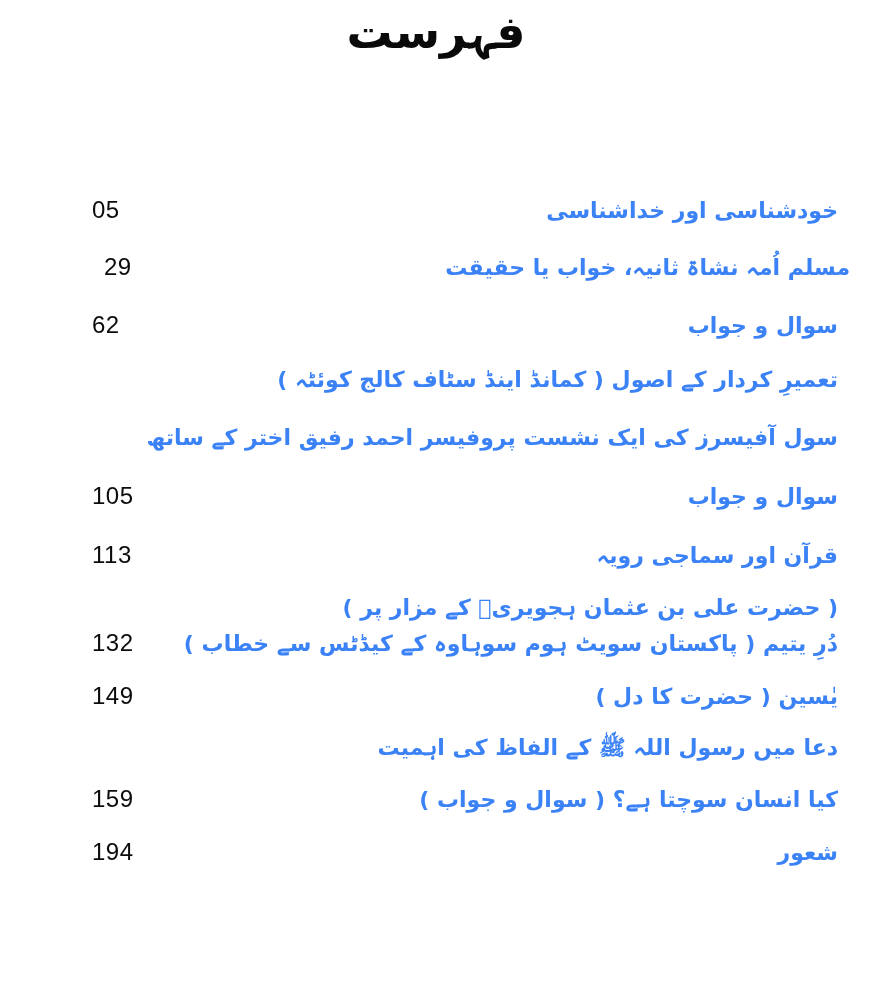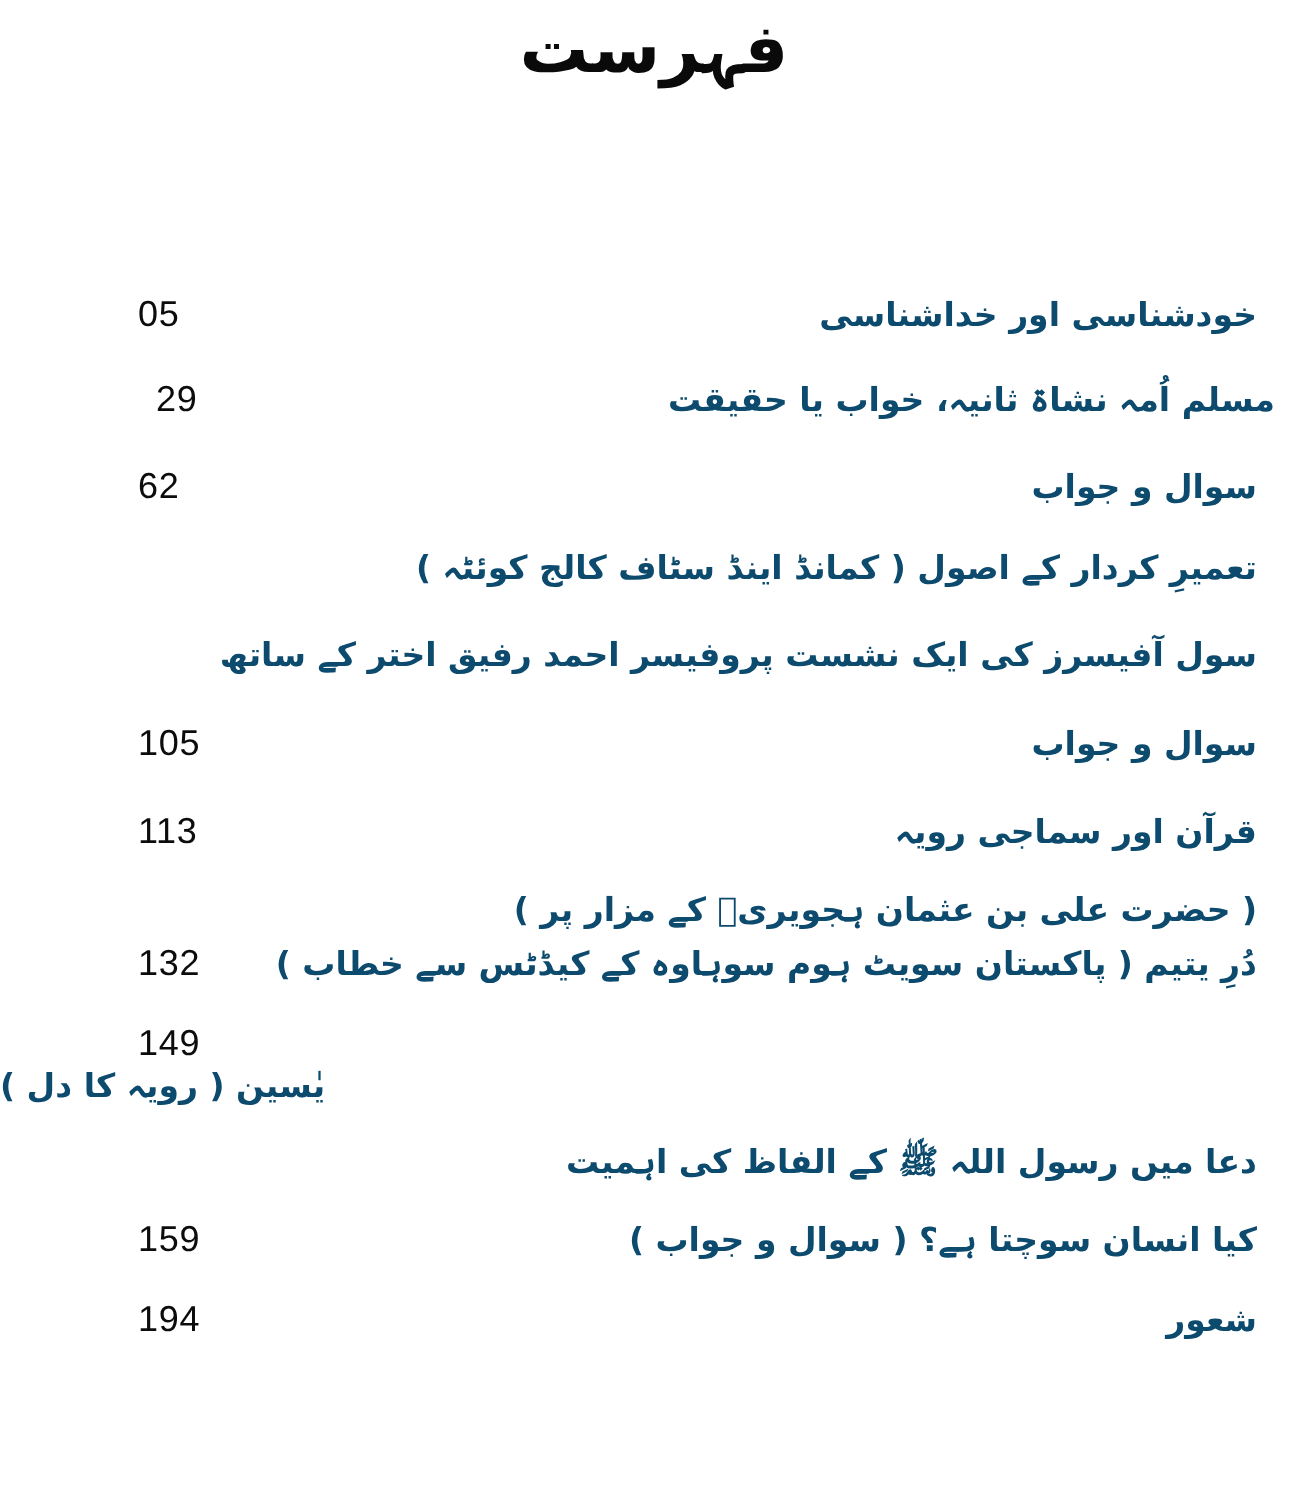--- a/index.html
+++ b/index.html
@@ -71,35 +71,35 @@
     flex: 1 1 auto;
     padding-right: 34px;
     box-sizing: border-box;
     text-align: right;
     direction: rtl;
     unicode-bidi: isolate;
     font-family: "DejaVu Sans", sans-serif;
     font-size: 22px;
     line-height: 30px;
     font-weight: 600;
-    color: #0c4a6e;
+    color: #3b82f6;
     white-space: nowrap;
   }
 
   
   .r0  { margin-top: 0px;  }
   .r1  { margin-top: 27px; padding-left: 12px; }
   .r2  { margin-top: 28px; }
   .r3  { margin-top: 24px; }
   .r4  { margin-top: 28px; }
   .r5  { margin-top: 29px; }
   .r6  { margin-top: 29px; }
   .r7  { margin-top: 22px; }
   .r8  { margin-top: 6px; }
-  .r9  { margin-top: 23px; flex-direction: column; }
+  .r9  { margin-top: 23px; }
   .r10 { margin-top: 23px; }
   .r11 { margin-top: 21px; }
   .r12 { margin-top: 22px; justify-content: flex-end; }
   .r13 { margin-top: 23px; }
 </style>
 </head>
 <body>
 
 <div class="page">
 
@@ -145,21 +145,21 @@
       <span class="entry-title">( حضرت علی بن عثمان ہجویریؒ کے مزار پر )</span>
     </div>
 
     <div class="toc-row r8">
       <span class="page-num">132</span>
       <span class="entry-title">دُرِ یتیم  ( پاکستان سویٹ ہوم سوہاوہ کے کیڈٹس سے خطاب )</span>
     </div>
 
     <div class="toc-row r9">
       <span class="page-num">149</span>
-      <span class="entry-title">یٰسین ( رویہ کا دل )</span>
+      <span class="entry-title">یٰسین ( حضرت کا دل )</span>
     </div>
 
 
     <div class="toc-row r11">
       <span class="page-num blank"></span>
       <span class="entry-title">دعا میں رسول اللہ ﷺ کے الفاظ کی اہمیت</span>
     </div>
 
     <div class="toc-row r12">
       <span class="page-num">159</span>

